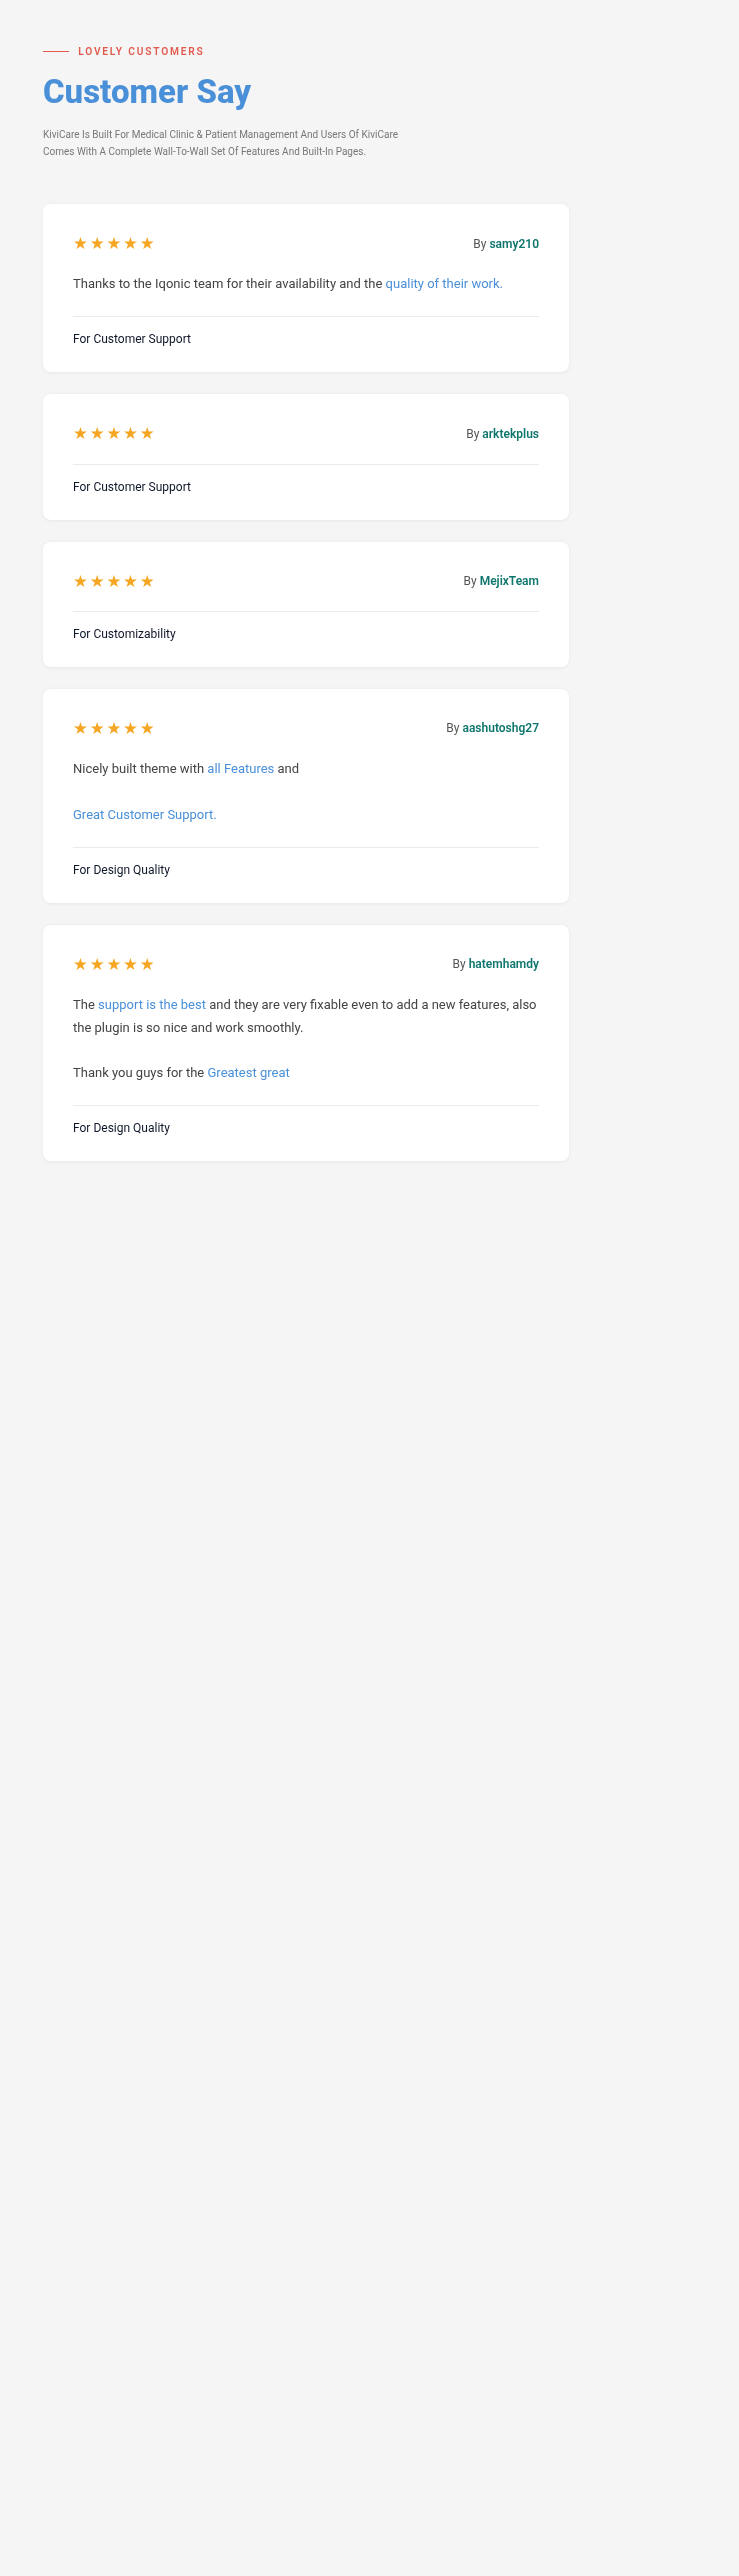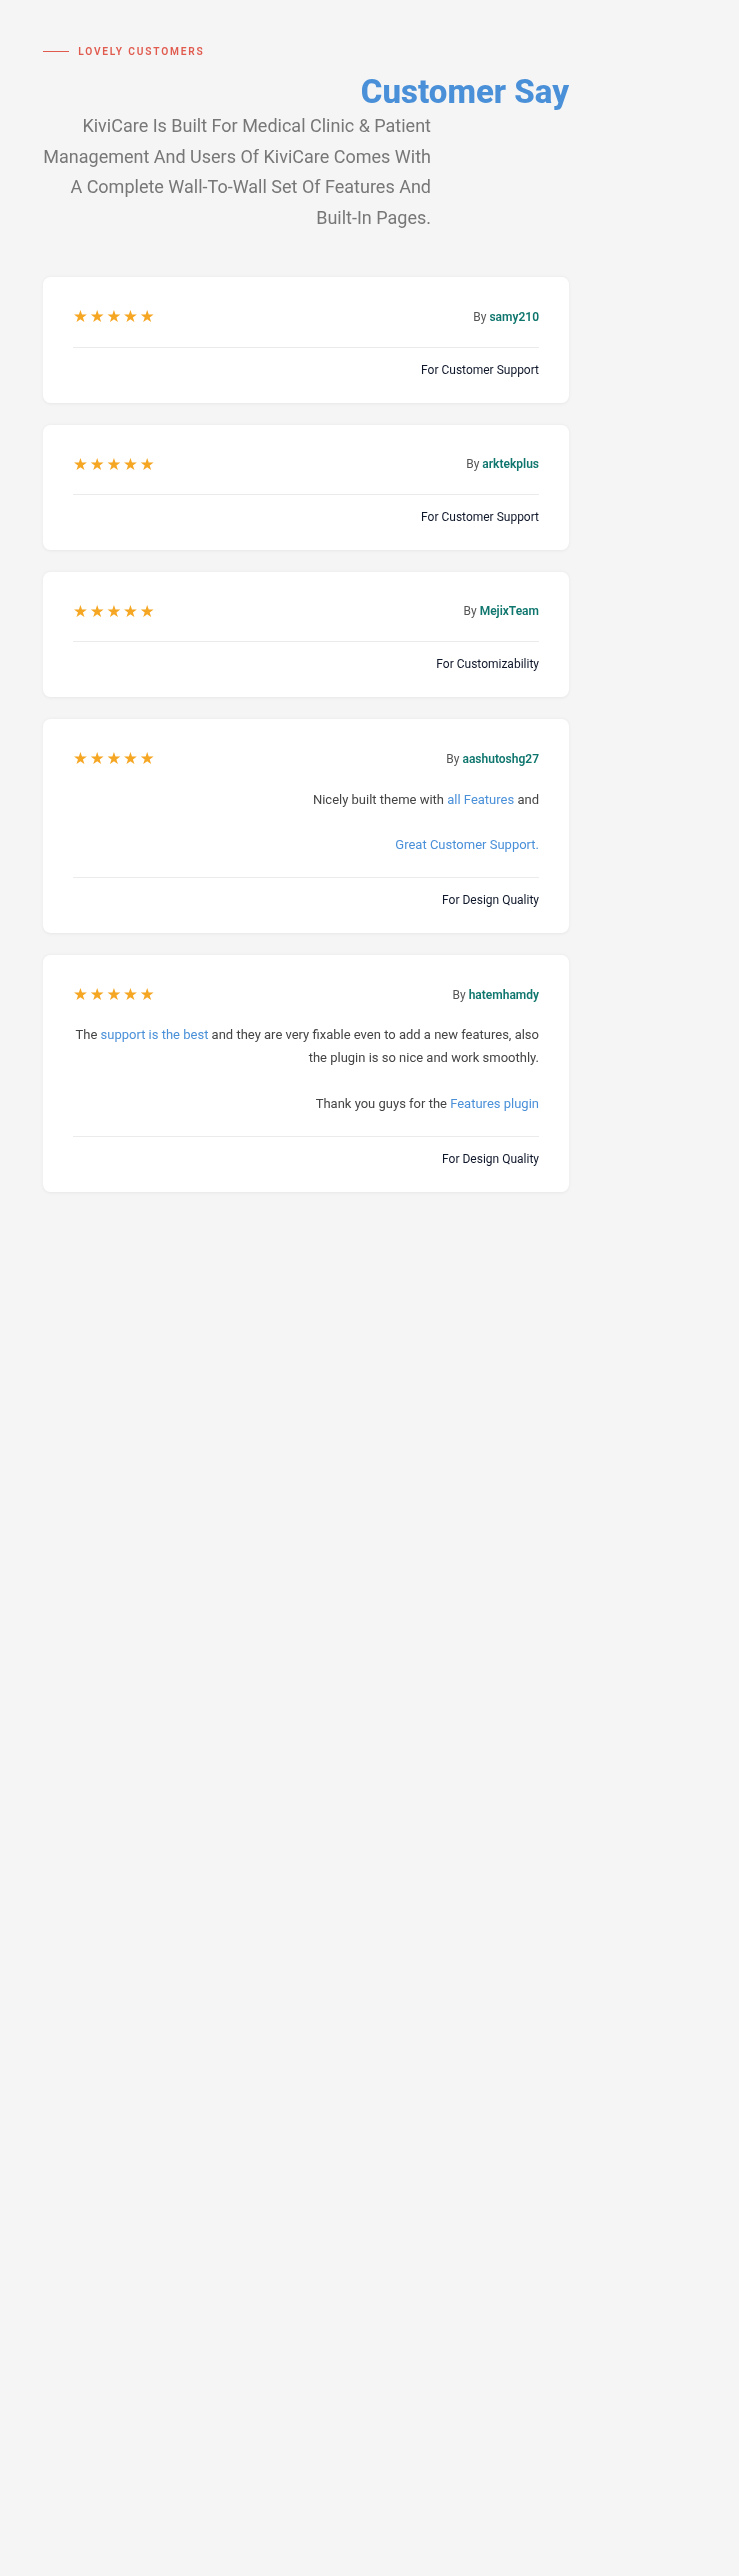--- a/index.html
+++ b/index.html
@@ -13,21 +13,20 @@
       background-color: #f5f5f5;
       width: 739px;
       min-height: 2576px;
       color: #333;
     }
 
     .page-container {
       width: 612px;
       background: #f5f5f5;
       padding: 46px 43px 55px 43px;
-      text-align: right;
     }
 
     .section-label {
       display: flex;
       align-items: center;
       gap: 9.2px;
       margin-bottom: 15px;
     }
 
     .section-label-line {
@@ -52,23 +51,24 @@
       margin-bottom: 3.7px;
     }
 
     .section-heading-blue {
       color: #4a90d9;
       font-size: 33px;
       font-weight: 800;
     }
 
     .section-description {
-      font-size: 18px;
+      font-size: 10px;
       color: #777;
       line-height: 1.7;
+      margin-top: 15px;
       max-width: 388px;
     }
 
     .reviews-container {
       margin-top: 44px;
       display: flex;
       flex-direction: column;
       gap: 22px;
     }
 
@@ -158,20 +158,23 @@
           <span class="star">★</span>
           <span class="star">★</span>
           <span class="star">★</span>
           <span class="star">★</span>
           <span class="star">★</span>
         </div>
         <div class="review-author">
           By <span>samy210</span>
         </div>
       </div>
+      <div class="review-body">
+        Thanks to the Iqonic team for their availability and the <a class="link">quality of their work.</a>
+      </div>
       <hr class="review-divider">
       <div class="review-for">
         <span>For</span> <span>Customer Support</span>
       </div>
     </div>
 
     <div class="review-card">
       <div class="review-header">
         <div class="stars">
           <span class="star">★</span>
@@ -240,21 +243,21 @@
           <span class="star">★</span>
           <span class="star">★</span>
           <span class="star">★</span>
         </div>
         <div class="review-author">
           By <span>hatemhamdy</span>
         </div>
       </div>
       <div class="review-body">
         The <a class="link">support is the best</a> and they are very fixable even to add a new features, also the plugin is so nice and work smoothly.<br><br>
-        Thank you guys for the <a class="link">Features plugin</a>
+        Thank you guys for the <a class="link">Greatest great</a>
       </div>
       <hr class="review-divider">
       <div class="review-for">
         <span>For</span> <span>Design Quality</span>
       </div>
     </div>
 
   </div>
 </div>
 

